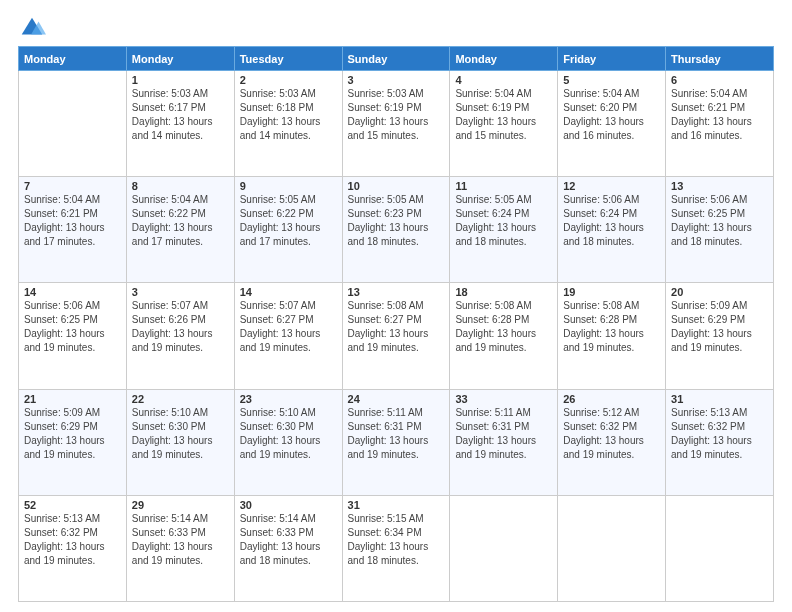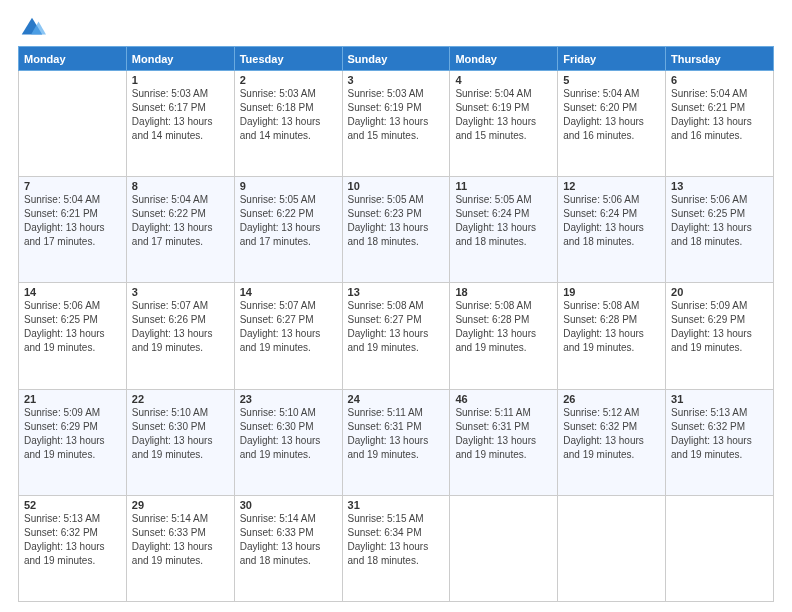--- a/index.html
+++ b/index.html
@@ -244,21 +244,21 @@
           </td>
           <td>
             <span class="day-num">23</span>
             <div class="day-info">Sunrise: 5:10 AM<br>Sunset: 6:30 PM<br>Daylight: 13 hours<br>and 19 minutes.</div>
           </td>
           <td>
             <span class="day-num">24</span>
             <div class="day-info">Sunrise: 5:11 AM<br>Sunset: 6:31 PM<br>Daylight: 13 hours<br>and 19 minutes.</div>
           </td>
           <td>
-            <span class="day-num">46</span>
+            <span class="day-num">33</span>
             <div class="day-info">Sunrise: 5:11 AM<br>Sunset: 6:31 PM<br>Daylight: 13 hours<br>and 19 minutes.</div>
           </td>
           <td>
             <span class="day-num">26</span>
             <div class="day-info">Sunrise: 5:12 AM<br>Sunset: 6:32 PM<br>Daylight: 13 hours<br>and 19 minutes.</div>
           </td>
           <td>
             <span class="day-num">31</span>
             <div class="day-info">Sunrise: 5:13 AM<br>Sunset: 6:32 PM<br>Daylight: 13 hours<br>and 19 minutes.</div>
           </td>

